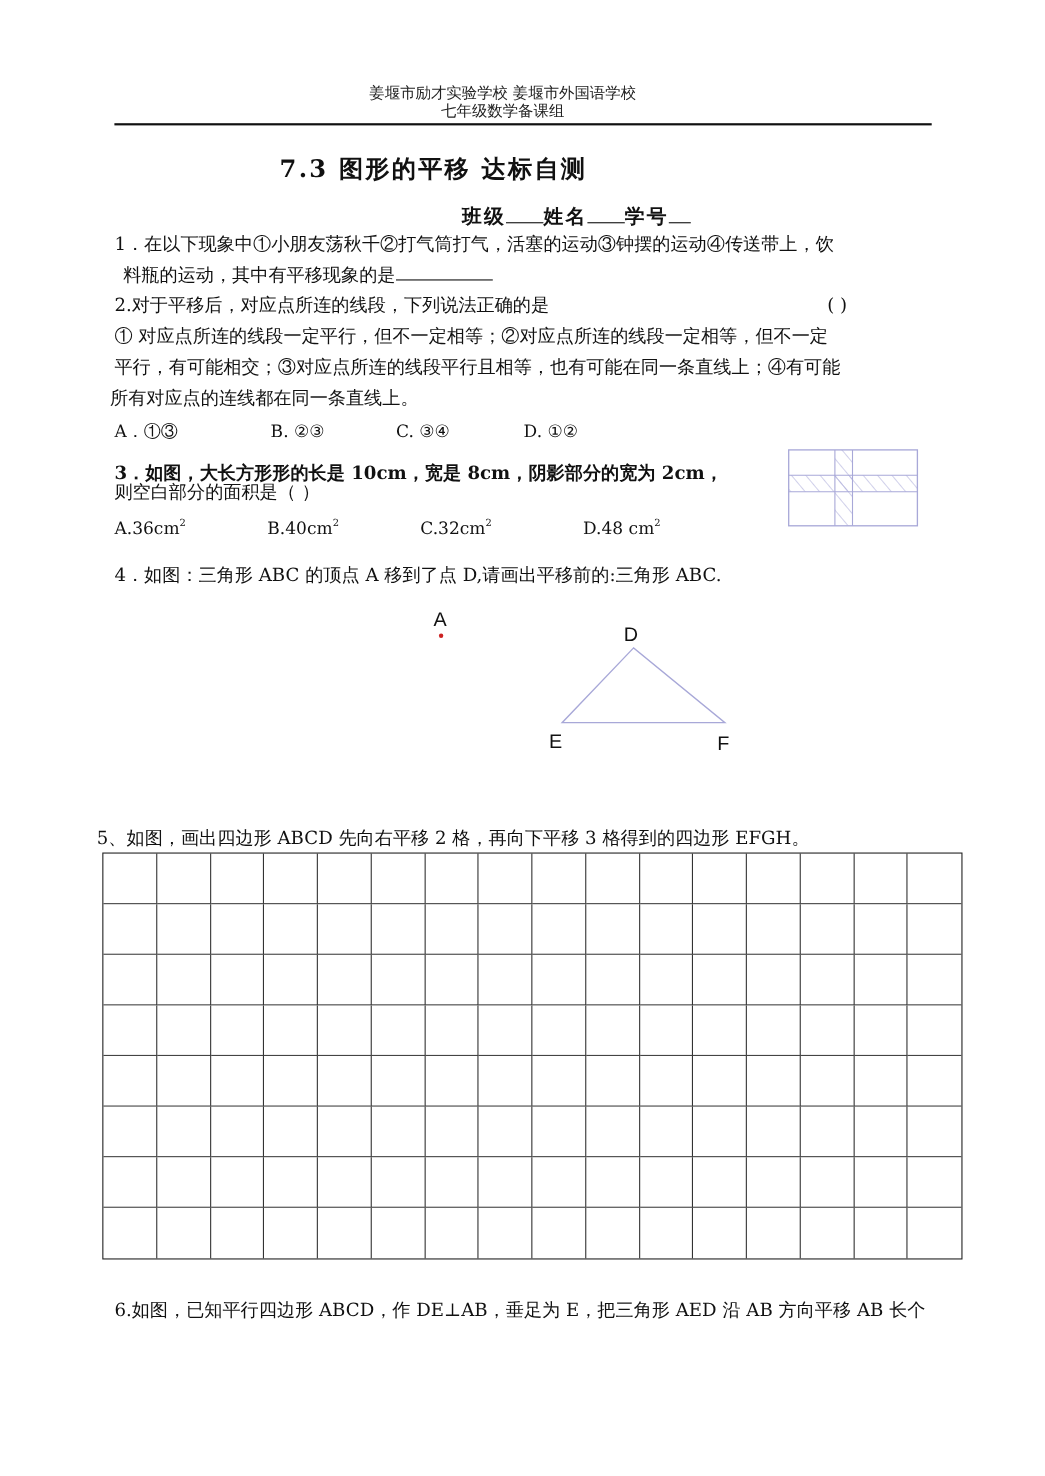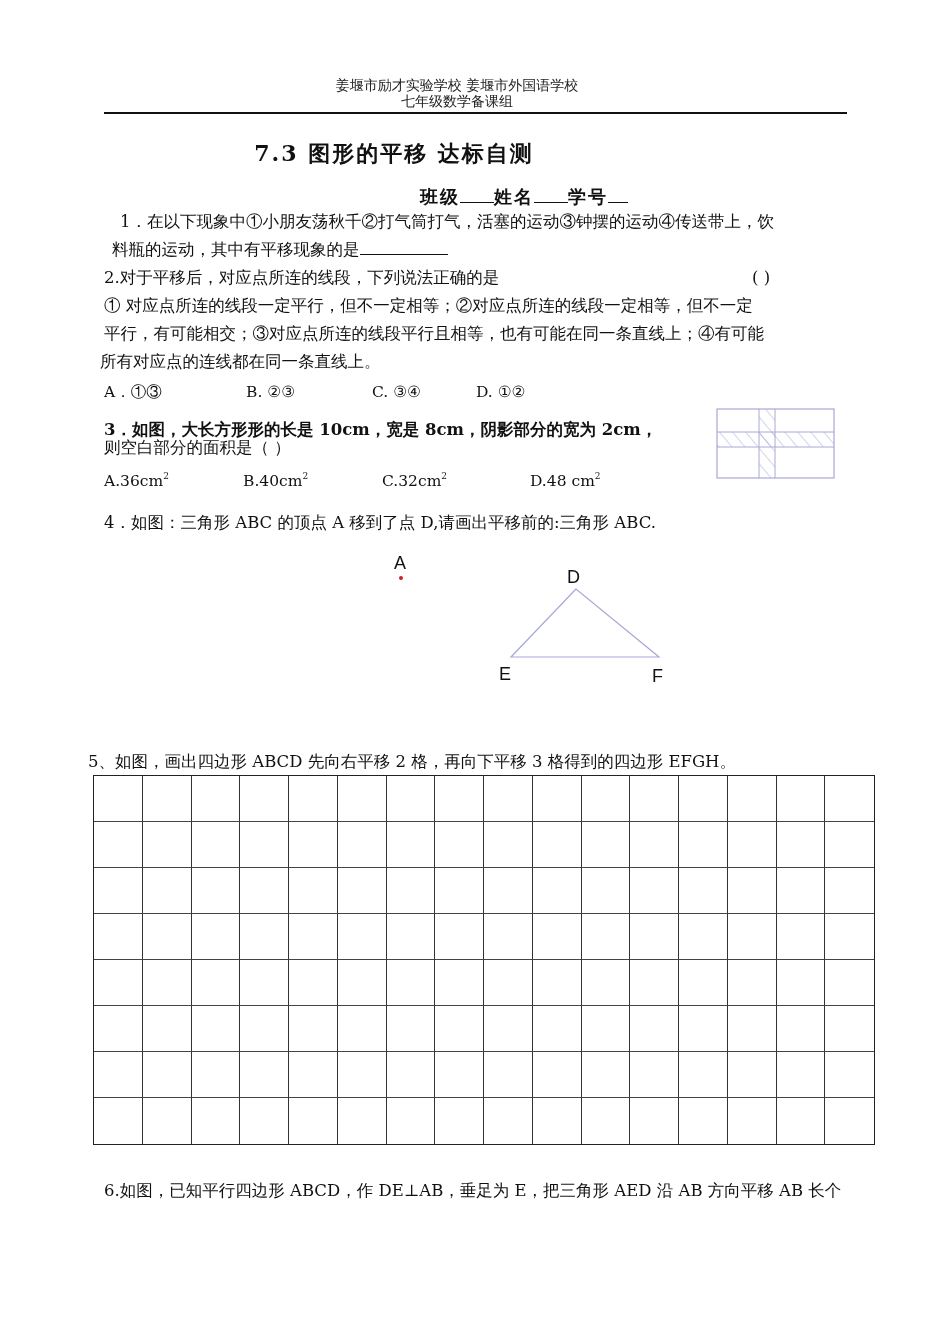--- a/index.html
+++ b/index.html
@@ -33,33 +33,33 @@
 <div class="header-line1">姜堰市励才实验学校  姜堰市外国语学校</div>
 <div class="header-line2">七年级数学备课组</div>
 <div class="header-rule"></div>
 
 <div class="title">7.3 图形的平移  达标自测</div>
 
 <div class="info-line">
   <span>班级</span><span class="blank" style="width:34px"></span><span>姓名</span><span class="blank" style="width:34px"></span><span>学号</span><span class="blank" style="width:20px"></span>
 </div>
 
-<div class="q" style="left:104px; top:208px;margin-left:16px;">1．在以下现象中①小朋友荡秋千②打气筒打气，活塞的运动③钟摆的运动④传送带上，饮</div>
+<div class="q" style="left:104px; top:208px;">1．在以下现象中①小朋友荡秋千②打气筒打气，活塞的运动③钟摆的运动④传送带上，饮</div>
 <div class="q" style="left:112px; top:236px;">
   <span>料瓶的运动，其中有平移现象的是</span><span class="blank" style="width:88px; height:18px;"></span>
 </div>
 
 <div class="q" style="left:104px; top:264px;">2.对于平移后，对应点所连的线段，下列说法正确的是</div>
 <div class="q" style="left:752px; top:264px;">(          )</div>
 <div class="q" style="left:104px; top:292px;">① 对应点所连的线段一定平行，但不一定相等；②对应点所连的线段一定相等，但不一定</div>
 <div class="q" style="left:104px; top:320px;">平行，有可能相交；③对应点所连的线段平行且相等，也有可能在同一条直线上；④有可能</div>
 <div class="q" style="left:100px; top:348px;">所有对应点的连线都在同一条直线上。</div>
 <div class="opt" style="left:104px; top:381px;">A．①③</div>
 <div class="opt" style="left:246px; top:381px;">B. ②③</div>
-<div class="opt" style="left:360px; top:381px;margin-left:12px;">C. ③④</div>
+<div class="opt" style="left:360px; top:381px;">C. ③④</div>
 <div class="opt" style="left:476px; top:381px;">D. ①②</div>
 
 <div class="q" style="left:104px; top:416px;font-weight:bold;">3．如图，大长方形形的长是 10cm，宽是 8cm，阴影部分的宽为 2cm，</div>
 <div class="q" style="left:104px; top:434px;">则空白部分的面积是（          ）</div>
 <div class="opt" style="left:104px; top:465px;"><span>A.36cm</span><sup>2</sup></div>
 <div class="opt" style="left:243px; top:465px;"><span>B.40cm</span><sup>2</sup></div>
 <div class="opt" style="left:382px; top:465px;"><span>C.32cm</span><sup>2</sup></div>
 <div class="opt" style="left:530px; top:465px;"><span>D.48  cm</span><sup>2</sup></div>
 
 <svg class="abs" style="left:705px; top:400px;" width="140" height="90">

